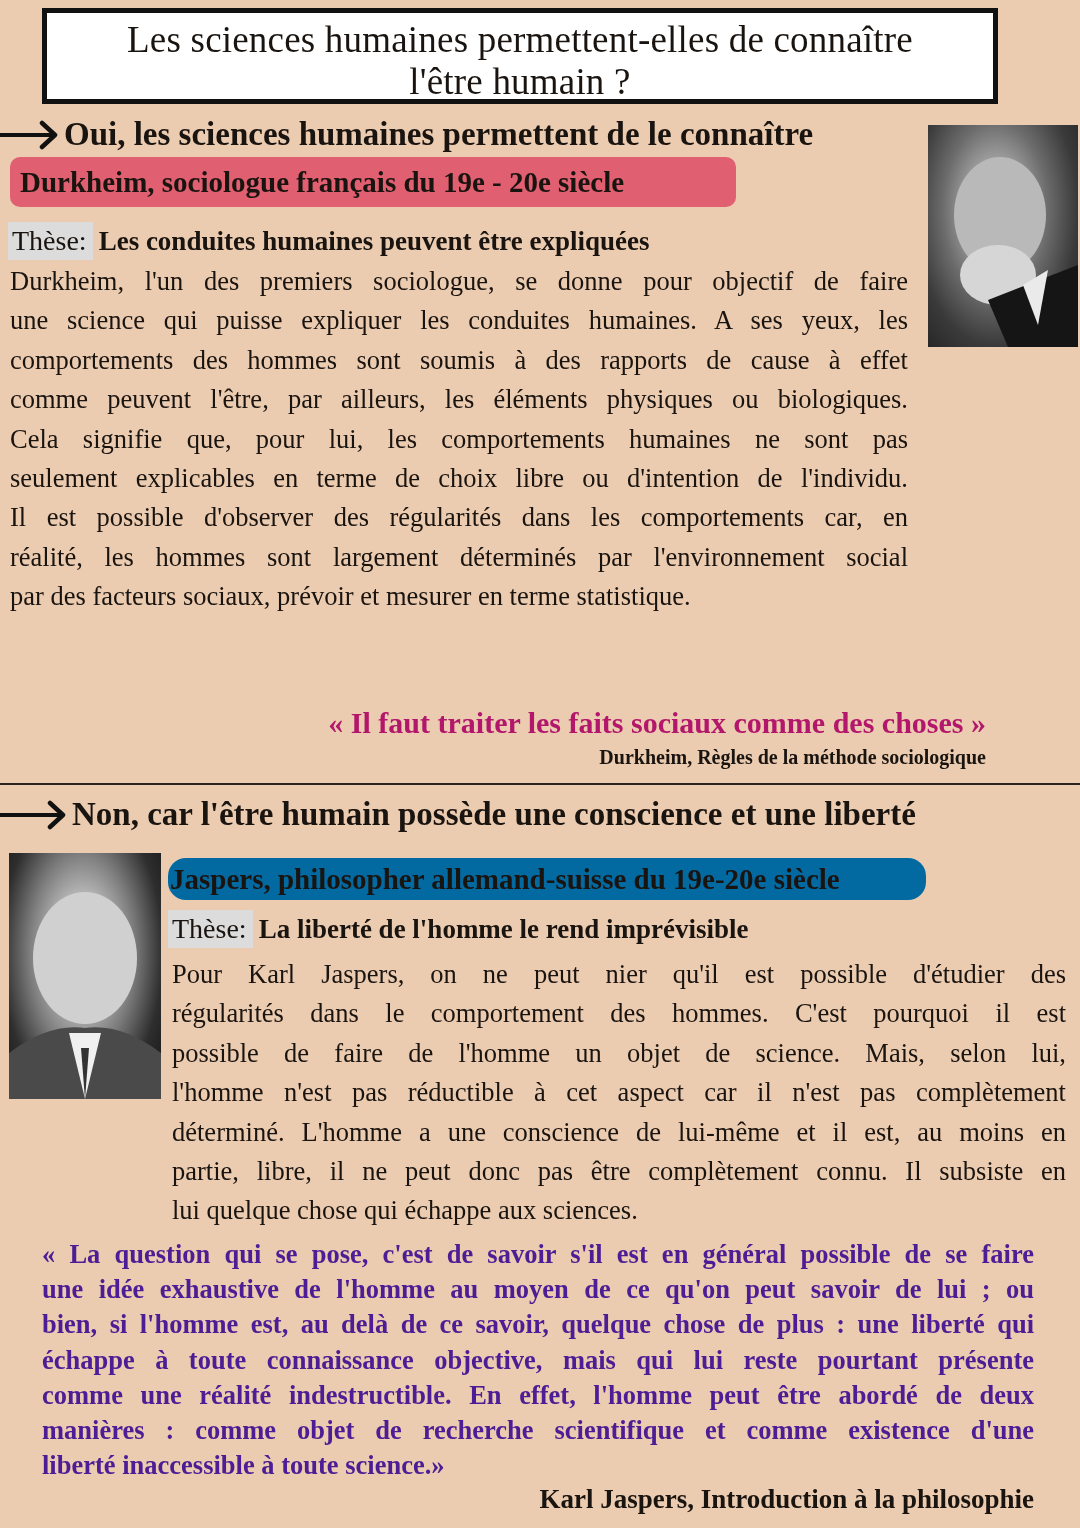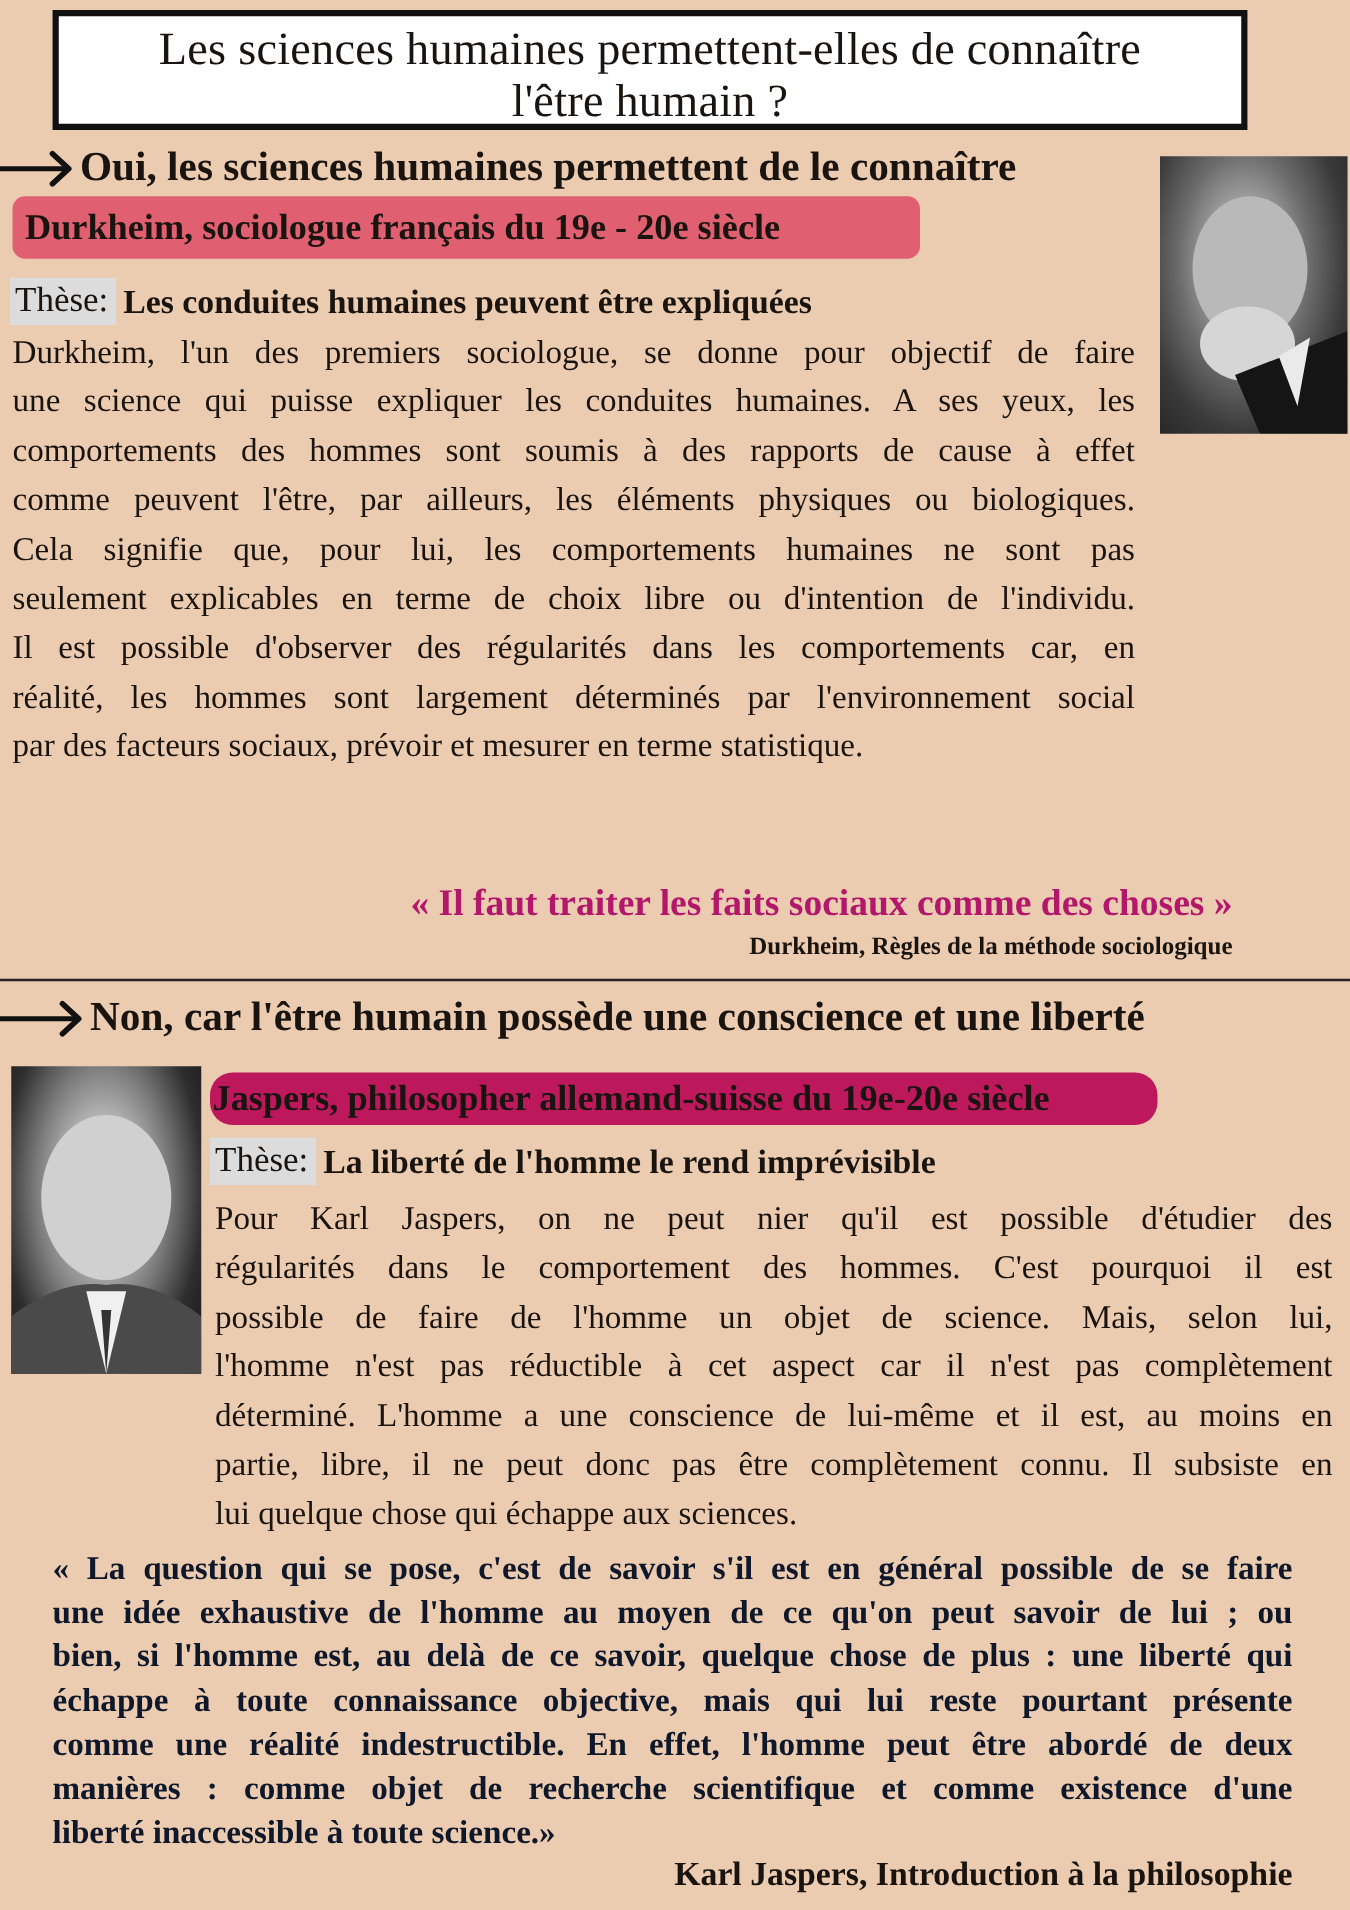--- a/index.html
+++ b/index.html
@@ -39,21 +39,21 @@
 
   
   .pill-red {
     left: 10px; top: 157px; width: 726px; height: 50px;
     background: #e05f70; border-radius: 10px;
     font-size: 29px; font-weight: bold; line-height: 50px;
     padding-left: 10px; box-sizing: border-box; white-space: nowrap;
   }
   .pill-blue {
     left: 168px; top: 858px; width: 758px; height: 42px;
-    background: #be185d; border-radius: 18px;
+    background: #0369a1; border-radius: 18px;
     font-size: 29px; font-weight: bold; line-height: 42px;
     padding-left: 2px; box-sizing: border-box; white-space: nowrap;
   }
 
   
   .these-row { display: flex; align-items: center; white-space: nowrap; }
   .these-label {
     background: #dcdcdc; font-size: 28px; padding: 0 6px 0 4px;
     line-height: 38px;
   }
@@ -82,21 +82,21 @@
     margin-left: 12px;
   }
   .divider {
     left: 0; top: 783px; width: 1080px; height: 0;
     border-top: 2px solid #2a2320;
   }
 
   .quote-2 {
     left: 42px; top: 1237px; width: 992px;
     font-size: 26.5px; line-height: 35.2px; font-weight: bold;
-    color: #0f172a;
+    color: #4c1d95;
   }
   .quote-2 .ln { display: block; text-align: justify; text-align-last: justify; height: 35.2px; overflow: hidden; }
   .quote-2 .ln.last { text-align-last: left; }
   .source-2 {
     right: 46px; top: 1484px; font-size: 27px; font-weight: bold;
     white-space: nowrap;
   }
 
   
   .portrait {

